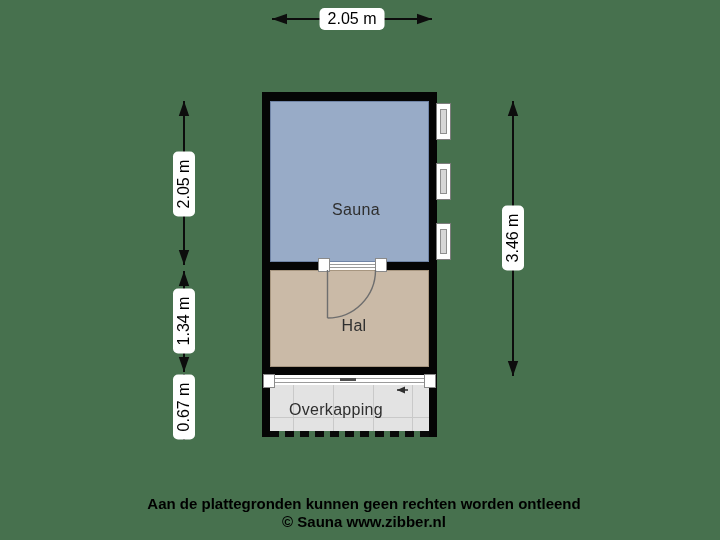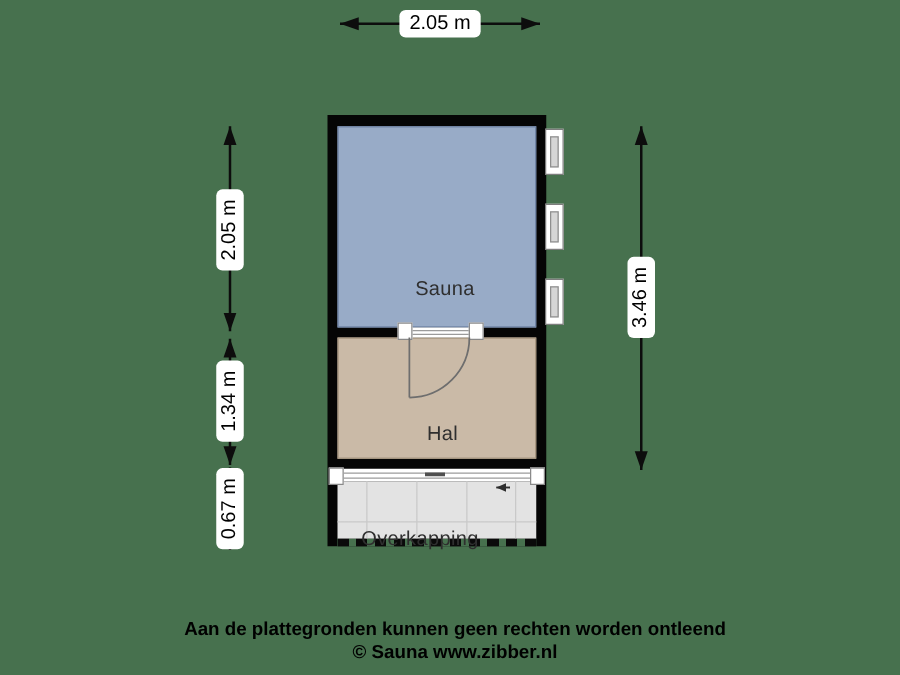--- a/index.html
+++ b/index.html
@@ -38,21 +38,21 @@
     left:8px;top:339px;width:159px;height:6px;
     background:repeating-linear-gradient(90deg,#0a0a0a 0 9px,#47714E 9px 15px);
   }
   .window{position:absolute;left:174px;width:15px;height:37px;background:#fff;border:1px solid #7d7d7d;box-sizing:border-box;}
   .window .glass{position:absolute;left:3px;right:3px;top:5px;bottom:5px;background:#d6d6d6;border:1px solid #8f8f8f;}
   .w1{top:11px;} .w2{top:71px;} .w3{top:131px;}
 
   
   .room-label{
     position:absolute;transform:translate(-50%,-50%);
-    font-size:16px;color:#2f2f2f;white-space:nowrap;letter-spacing:.3px;margin-top:22px;
+    font-size:16px;color:#2f2f2f;white-space:nowrap;letter-spacing:.3px;
   }
   .dim-label{
     position:absolute;height:22px;padding:0 8px;background:#fff;border-radius:5px;
     display:flex;align-items:center;justify-content:center;
     font-size:16px;color:#000;white-space:nowrap;
   }
   .dim-h{transform:translate(-50%,-50%);}
   .dim-v{transform:translate(-50%,-50%) rotate(-90deg);}
 
   svg.overlay{position:absolute;left:0;top:0;pointer-events:none;}

